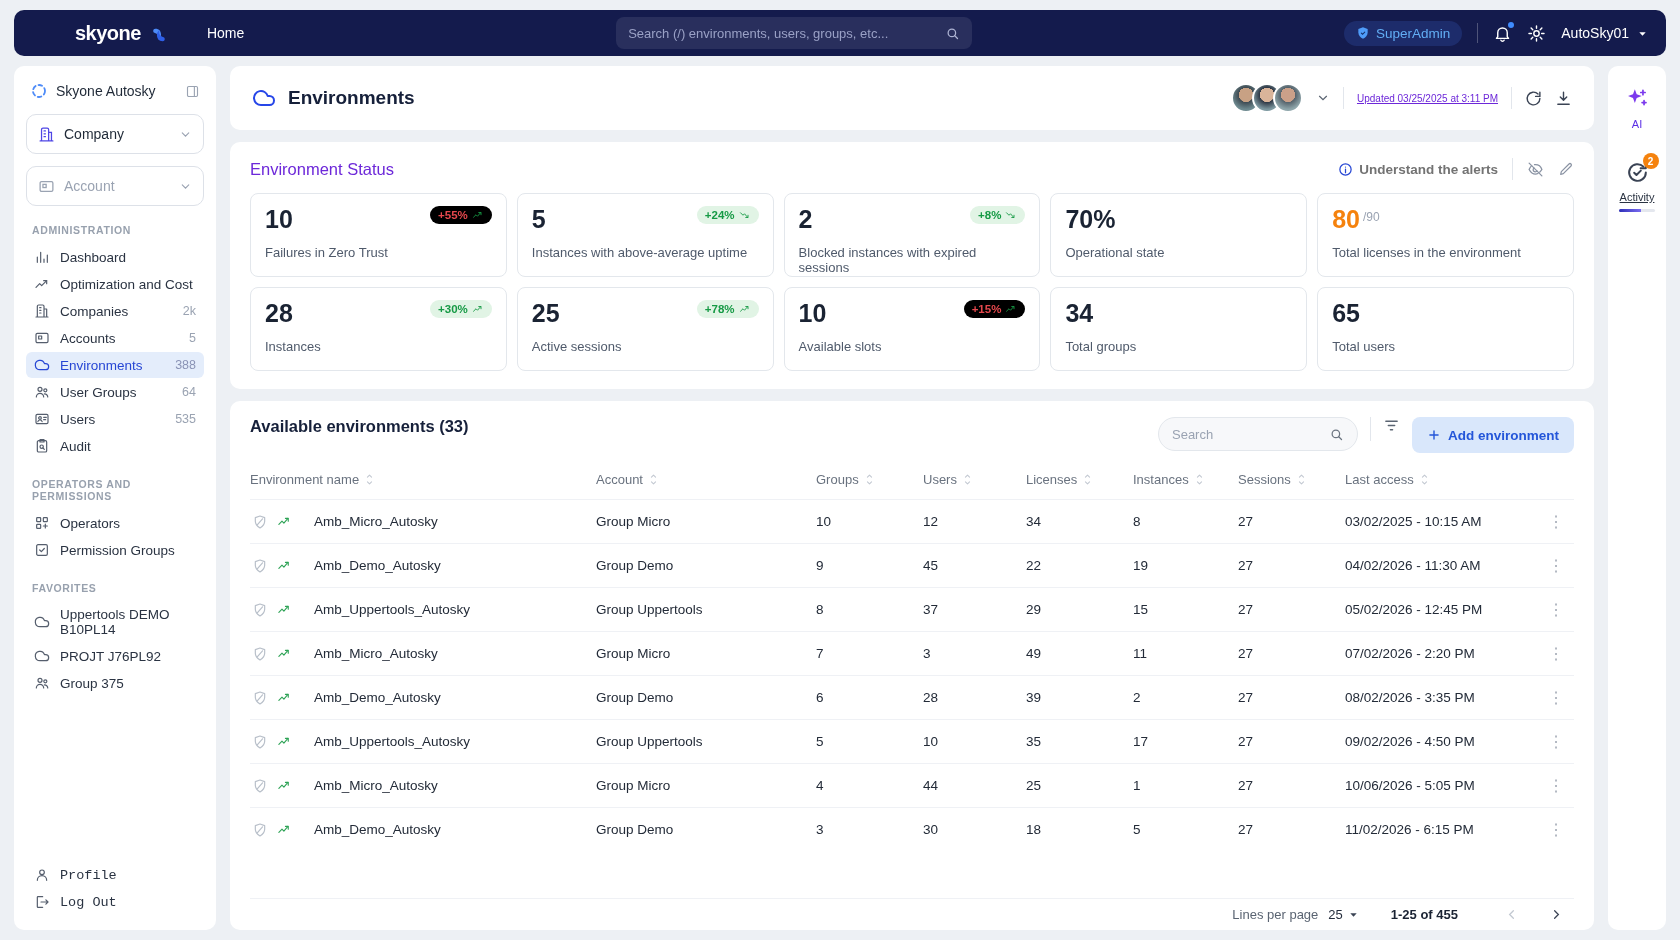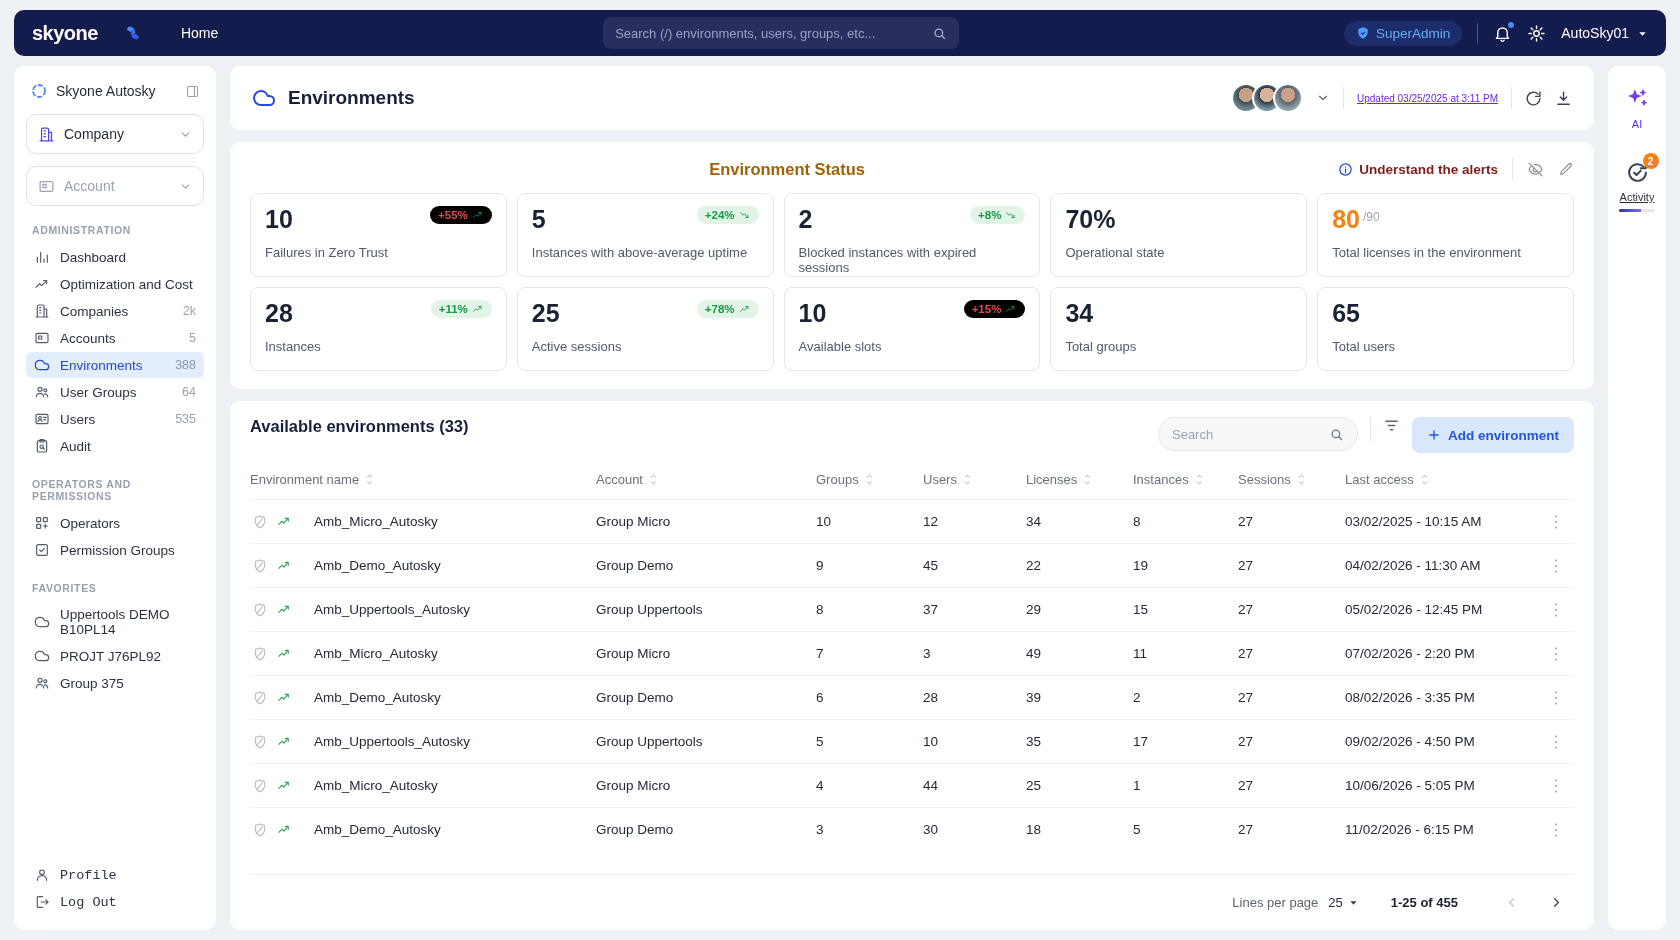--- a/index.html
+++ b/index.html
@@ -3,21 +3,21 @@
 <meta charset="utf-8">
 <style>
   * { box-sizing: border-box; margin: 0; padding: 0; }
   html,body { width:1680px; height:940px; overflow:hidden; }
   body { background:#EDF0F4; font-family:"Liberation Sans", sans-serif; color:#232B38; }
   svg { display:block; }
 
   
   .topbar { background:#141B4D; height:46px; margin:10px 14px; border-radius:10px;
     display:flex; align-items:center; padding:0 18px; color:#fff; }
-  .brand { display:flex; align-items:center; gap:25px; }
+  .brand { display:flex; align-items:flex-end; gap:8px;margin-left:43px; }
   .brand-text { font-size:20px; font-weight:bold; letter-spacing:-0.5px; }
   .home-link { margin-left:38px; font-size:14px; cursor:pointer; }
   .nav-search { margin:0 auto; width:356px; height:32px; background:rgba(255,255,255,0.09);
     border-radius:8px; display:flex; align-items:center; padding:0 12px; }
   .nav-search input { flex:1; background:transparent; border:none; outline:none;
     color:#C6CBE4; font-size:13px; font-family:inherit; }
   .nav-search input::placeholder { color:#9AA1C6; }
   .nav-right { display:flex; align-items:center; gap:15px; }
   .role-badge { background:#1D2C6B; color:#62AEF5; border-radius:16px; padding:5px 12px;
     font-size:13.5px; display:flex; align-items:center; gap:6px; cursor:pointer; }
@@ -65,22 +65,22 @@
   .a2 { background:radial-gradient(circle at 50% 38%, #D9B49A 34%, #2E3744 35%, #7D98A0 70%); }
   .a3 { background:radial-gradient(circle at 50% 38%, #CBA089 34%, #55626B 35%, #8FA6AB 70%); }
   .vdiv-light { width:1px; height:22px; background:#E2E6EC; }
   .updated-text { font-size:10px; color:#6d28d9;text-decoration:underline; }
   .icon-btn { color:#3A4354; cursor:pointer; }
   .icon-btn.soft { color:#8A93A3; }
 
   
   .status-card { padding:16px 20px 18px; flex:none; }
   .status-head { display:flex; align-items:center; margin-bottom:13px; gap:14px; }
-  .status-title { font-size:16.5px; font-weight:bold; color:#a16207; flex:1;text-align:center; }
-  .alerts-link { display:flex; align-items:center; gap:6px; color:#7f1d1d;
+  .status-title { font-size:16.5px; font-weight:normal; color:#6d28d9; flex:1; }
+  .alerts-link { display:flex; align-items:center; gap:6px; color:#737373;
     font-size:13.5px; font-weight:600; cursor:pointer; }
   .stat-grid { display:grid; grid-template-columns:repeat(5,1fr); gap:10px; }
   .stat { border:1px solid #E3E7EC; border-radius:8px; padding:12px 14px; height:84px; }
   .stat-top { display:flex; align-items:flex-start; }
   .stat-value { font-size:25px; font-weight:600; color:#1A2333; line-height:1.05; }
   .stat-value.orange { color:#F5820D; }
   .stat-suffix { font-size:12px; color:#9AA3B2; margin-left:3px; margin-top:4px; }
   .badge { margin-left:auto; border-radius:12px; padding:3px 8px; font-size:11.5px;
     font-weight:600; display:flex; align-items:center; gap:4px; }
   .badge.red { background:#000000; color:#E5484D; }
@@ -109,21 +109,21 @@
   .thead { height:40px; color:#69727F; font-size:13px; }
   .th { display:flex; align-items:center; gap:5px; cursor:pointer; }
   .th.first { grid-column:1 / 3; }
   .sort-ic { color:#C3C9D2; }
   .tr { height:44px; border-top:1px solid #EFF1F5; font-size:13.5px; color:#232B38; }
   .td-icons { display:flex; align-items:center; gap:9px; padding-left:2px; }
   .shield-ic { color:#B9C0CA; }
   .trend-row-ic { color:#2EA356; }
   .td-kebab { color:#A6ADB8; font-size:16px; text-align:center; cursor:pointer; }
 
-  .tfoot { margin-top:auto; border-top:1px solid #EFF1F5; height:56px; display:flex;
+  .tfoot { margin-top:auto; border-top:1px solid #EFF1F5; height:32px; display:flex;
     align-items:center; justify-content:flex-end; gap:10px; font-size:13px; color:#5A6472; }
   .lines-val { display:flex; align-items:center; gap:5px; color:#252E3D; cursor:pointer; margin-right:22px; }
   .range-text { color:#1A2333; font-weight:600; margin-right:26px; }
   .pg-btn { padding:6px 10px; cursor:pointer; }
   .pg-btn.disabled { color:#C2C8D1; }
   .pg-btn.enabled { color:#3A4354; }
 
   
   .rail { width:58px; flex:none; background:#fff; border-radius:10px; display:flex;
     flex-direction:column; align-items:center; padding-top:20px; gap:30px; }
@@ -511,21 +511,21 @@
             <div class="stat-top">
               <span class="stat-value orange">80</span>
               <span class="stat-suffix">/90</span>
             </div>
             <div class="stat-label">Total licenses in the environment</div>
           </div>
           <div class="stat">
             <div class="stat-top">
               <span class="stat-value ">28</span>
               <span class="badge green">
-                <span>+11%</span>
+                <span>+30%</span>
                 <span class="trend-ic">
                   <svg class="" width="12" height="12" viewBox="0 0 24 24" fill="none" stroke="currentColor" stroke-width="1.8" stroke-linecap="round" stroke-linejoin="round">
                     <path d="M3 16.5l5-5 3 3 6.5-7.5"></path>
                     <path d="M13.5 7H18v4.5"></path>
                   </svg>
                 </span>
               </span>
             </div>
             <div class="stat-label">Instances</div>
           </div>

